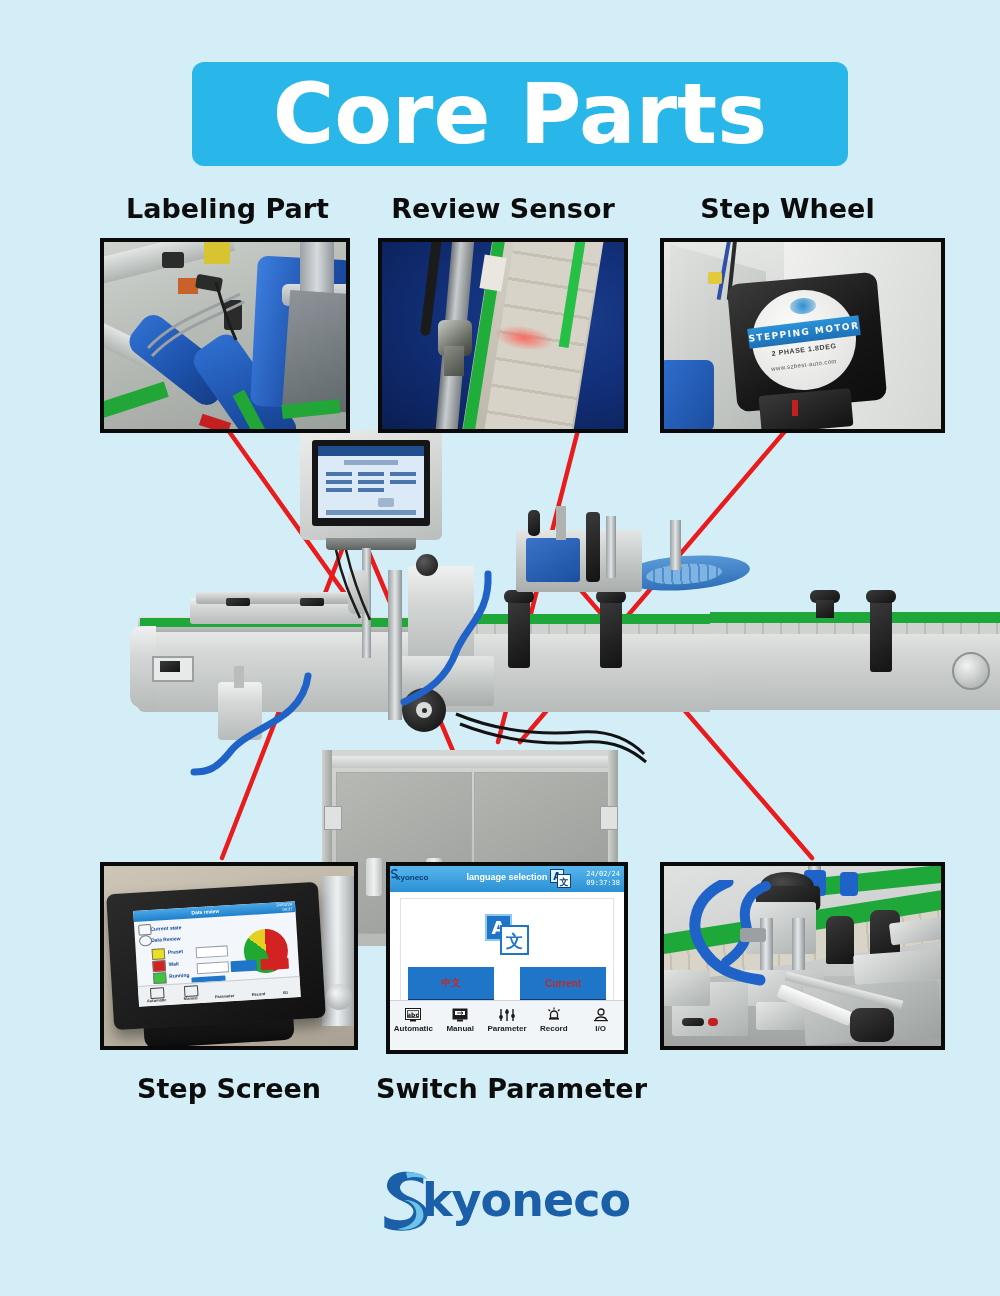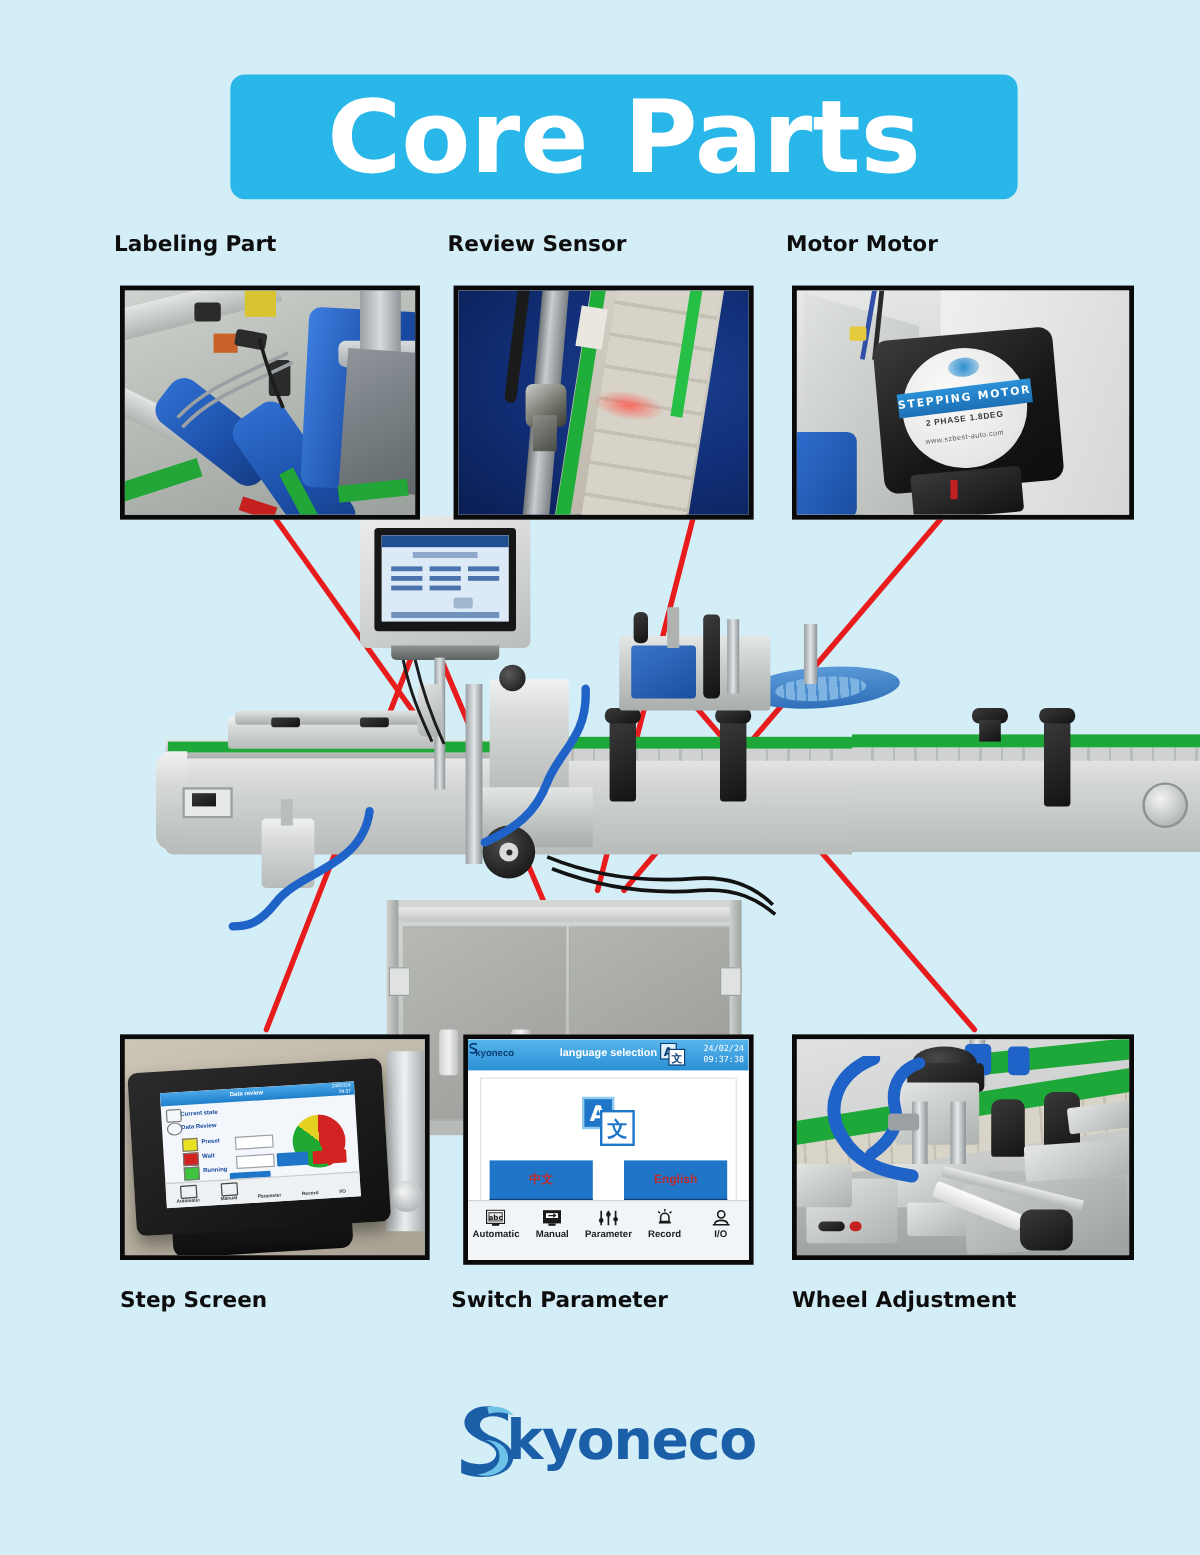--- a/index.html
+++ b/index.html
@@ -16,22 +16,22 @@
     background:#29b6e8;border-radius:12px;
     display:flex;align-items:center;justify-content:center;
   }
   .banner-text{
     color:#ffffff;font-size:84px;font-weight:bold;letter-spacing:0px;
     line-height:84px;font-family:"DejaVu Sans",sans-serif;
   }
 
   
   .caption{
-    position:absolute;text-align:left;color:#0d0d0d;
-    font-weight:bold;font-size:18px;font-family:"DejaVu Sans",sans-serif;
+    position:absolute;text-align:center;color:#0d0d0d;
+    font-weight:bold;font-size:27px;font-family:"DejaVu Sans",sans-serif;
     white-space:nowrap;
   }
 
   
   .frame{
     position:absolute;border:4px solid #0a0a0a;box-sizing:border-box;
     overflow:hidden;background:#b9c0c2;
   }
   .ph{position:absolute;inset:0;overflow:hidden;}
 
@@ -365,21 +365,21 @@
         <div class="gedge2"></div>
       <div class="wht"></div>
       <div class="blk"></div>
       <div class="post"></div>
       <div class="laser"></div>
       <div class="sensor"></div>
         <div class="sensor2"></div>
     </div>
   </div>
 
-  <div class="caption" style="left:655px;top:193px;width:265px;">Motor Motor</div>
+  <div class="caption" style="left:655px;top:193px;width:265px;">Step Wheel</div>
   <div class="frame" style="left:660px;top:238px;width:285px;height:195px;">
     <div class="ph p3">
       <div class="wall"></div>
       <div class="panel"></div>
       <div class="wires"></div>
         <div class="wires2"></div>
         <div class="ylw"></div>
       <div class="blue"></div>
       <div class="motor"></div>
       <div class="base"></div>
@@ -463,21 +463,21 @@
       <div class="hmi-body">
         <svg class="hmi-icon" viewBox="0 0 46 44">
           <rect x="1" y="1" width="27" height="27" fill="#8ec9ee"></rect>
           <rect x="3" y="3" width="23" height="23" fill="#1f76c8"></rect>
           <text x="14.5" y="21" font-size="18" font-weight="bold" fill="#ffffff" text-anchor="middle" font-family="DejaVu Sans, sans-serif">A</text>
           <rect x="17" y="13" width="27" height="28" fill="#ffffff" stroke="#1f76c8" stroke-width="2"></rect>
           <text x="30.5" y="34" font-size="17" font-weight="bold" fill="#1f76c8" text-anchor="middle" font-family="DejaVu Sans, sans-serif">文</text>
         </svg>
         <div class="hmi-btns">
           <div class="hmi-btn">中文</div>
-          <div class="hmi-btn">English</div>
+          <div class="hmi-btn">Current</div>
         </div>
       </div>
 
       <div class="hmi-nav">
         <div class="hmi-navitem">
           <div class="ic">
             <svg width="16" height="14" viewBox="0 0 16 14">
               <rect x="0.5" y="0.5" width="15" height="11" fill="#fff" stroke="#1a1a1a"></rect>
               <rect x="2.5" y="2.5" width="11" height="7" fill="#e8e8e8" stroke="#555"></rect>
               <text x="8" y="9" font-size="6" font-weight="bold" fill="#111" text-anchor="middle" font-family="DejaVu Sans, sans-serif">abc</text>
@@ -577,21 +577,20 @@
       <div class="whiteBar"></div>
       <div class="blk" style="left:186px;top:142px;width:44px;height:34px;border-radius:10px;"></div>
 
       <svg style="position:absolute;left:10px;top:14px;width:150px;height:130px;" viewBox="0 0 150 130">
         <path d="M54 2 C20 16 14 46 28 68 C40 88 58 96 86 100" stroke="#1f63c8" stroke-width="11" fill="none" stroke-linecap="round"></path>
         <path d="M92 6 C74 12 68 28 72 44 C76 60 66 72 52 82" stroke="#1f63c8" stroke-width="10" fill="none" stroke-linecap="round"></path>
       </svg>
       <div class="blk" style="left:76px;top:62px;width:26px;height:14px;background:#9aa0a3;border-radius:3px;"></div>
     </div>
   </div>
-  <div class="caption" style="left:660px;top:1073px;width:285px;">Wheel Adjustment</div>
 
   <div style="position:absolute;left:380px;top:1152px;width:250px;height:96px;display:flex;align-items:center;">
     <svg width="72" height="88" viewBox="0 0 72 88">
       <path d="M60 12 C46 2 20 2 12 16 C4 30 18 40 32 46 C44 51 50 58 44 66 C38 74 18 74 6 66
                L6 82 C24 90 56 88 64 72 C72 56 56 46 42 40 C30 35 24 28 30 21 C36 14 52 16 60 22 Z" fill="#1b5fa8"></path>
       <path d="M36 6 C50 4 62 8 66 16 C58 12 46 11 38 14 Z" fill="#6ec4e8"></path>
       <path d="M34 44 C50 44 62 54 60 68 C56 82 40 88 24 84 C42 82 52 72 50 60 C49 52 42 46 34 44 Z" fill="#6ec4e8"></path>
     </svg>
     <span style="font-size:46px;font-weight:bold;color:#1b5fa8;letter-spacing:-1px;margin-left:-10px;font-family:'DejaVu Sans',sans-serif;">kyoneco</span>
   </div>

